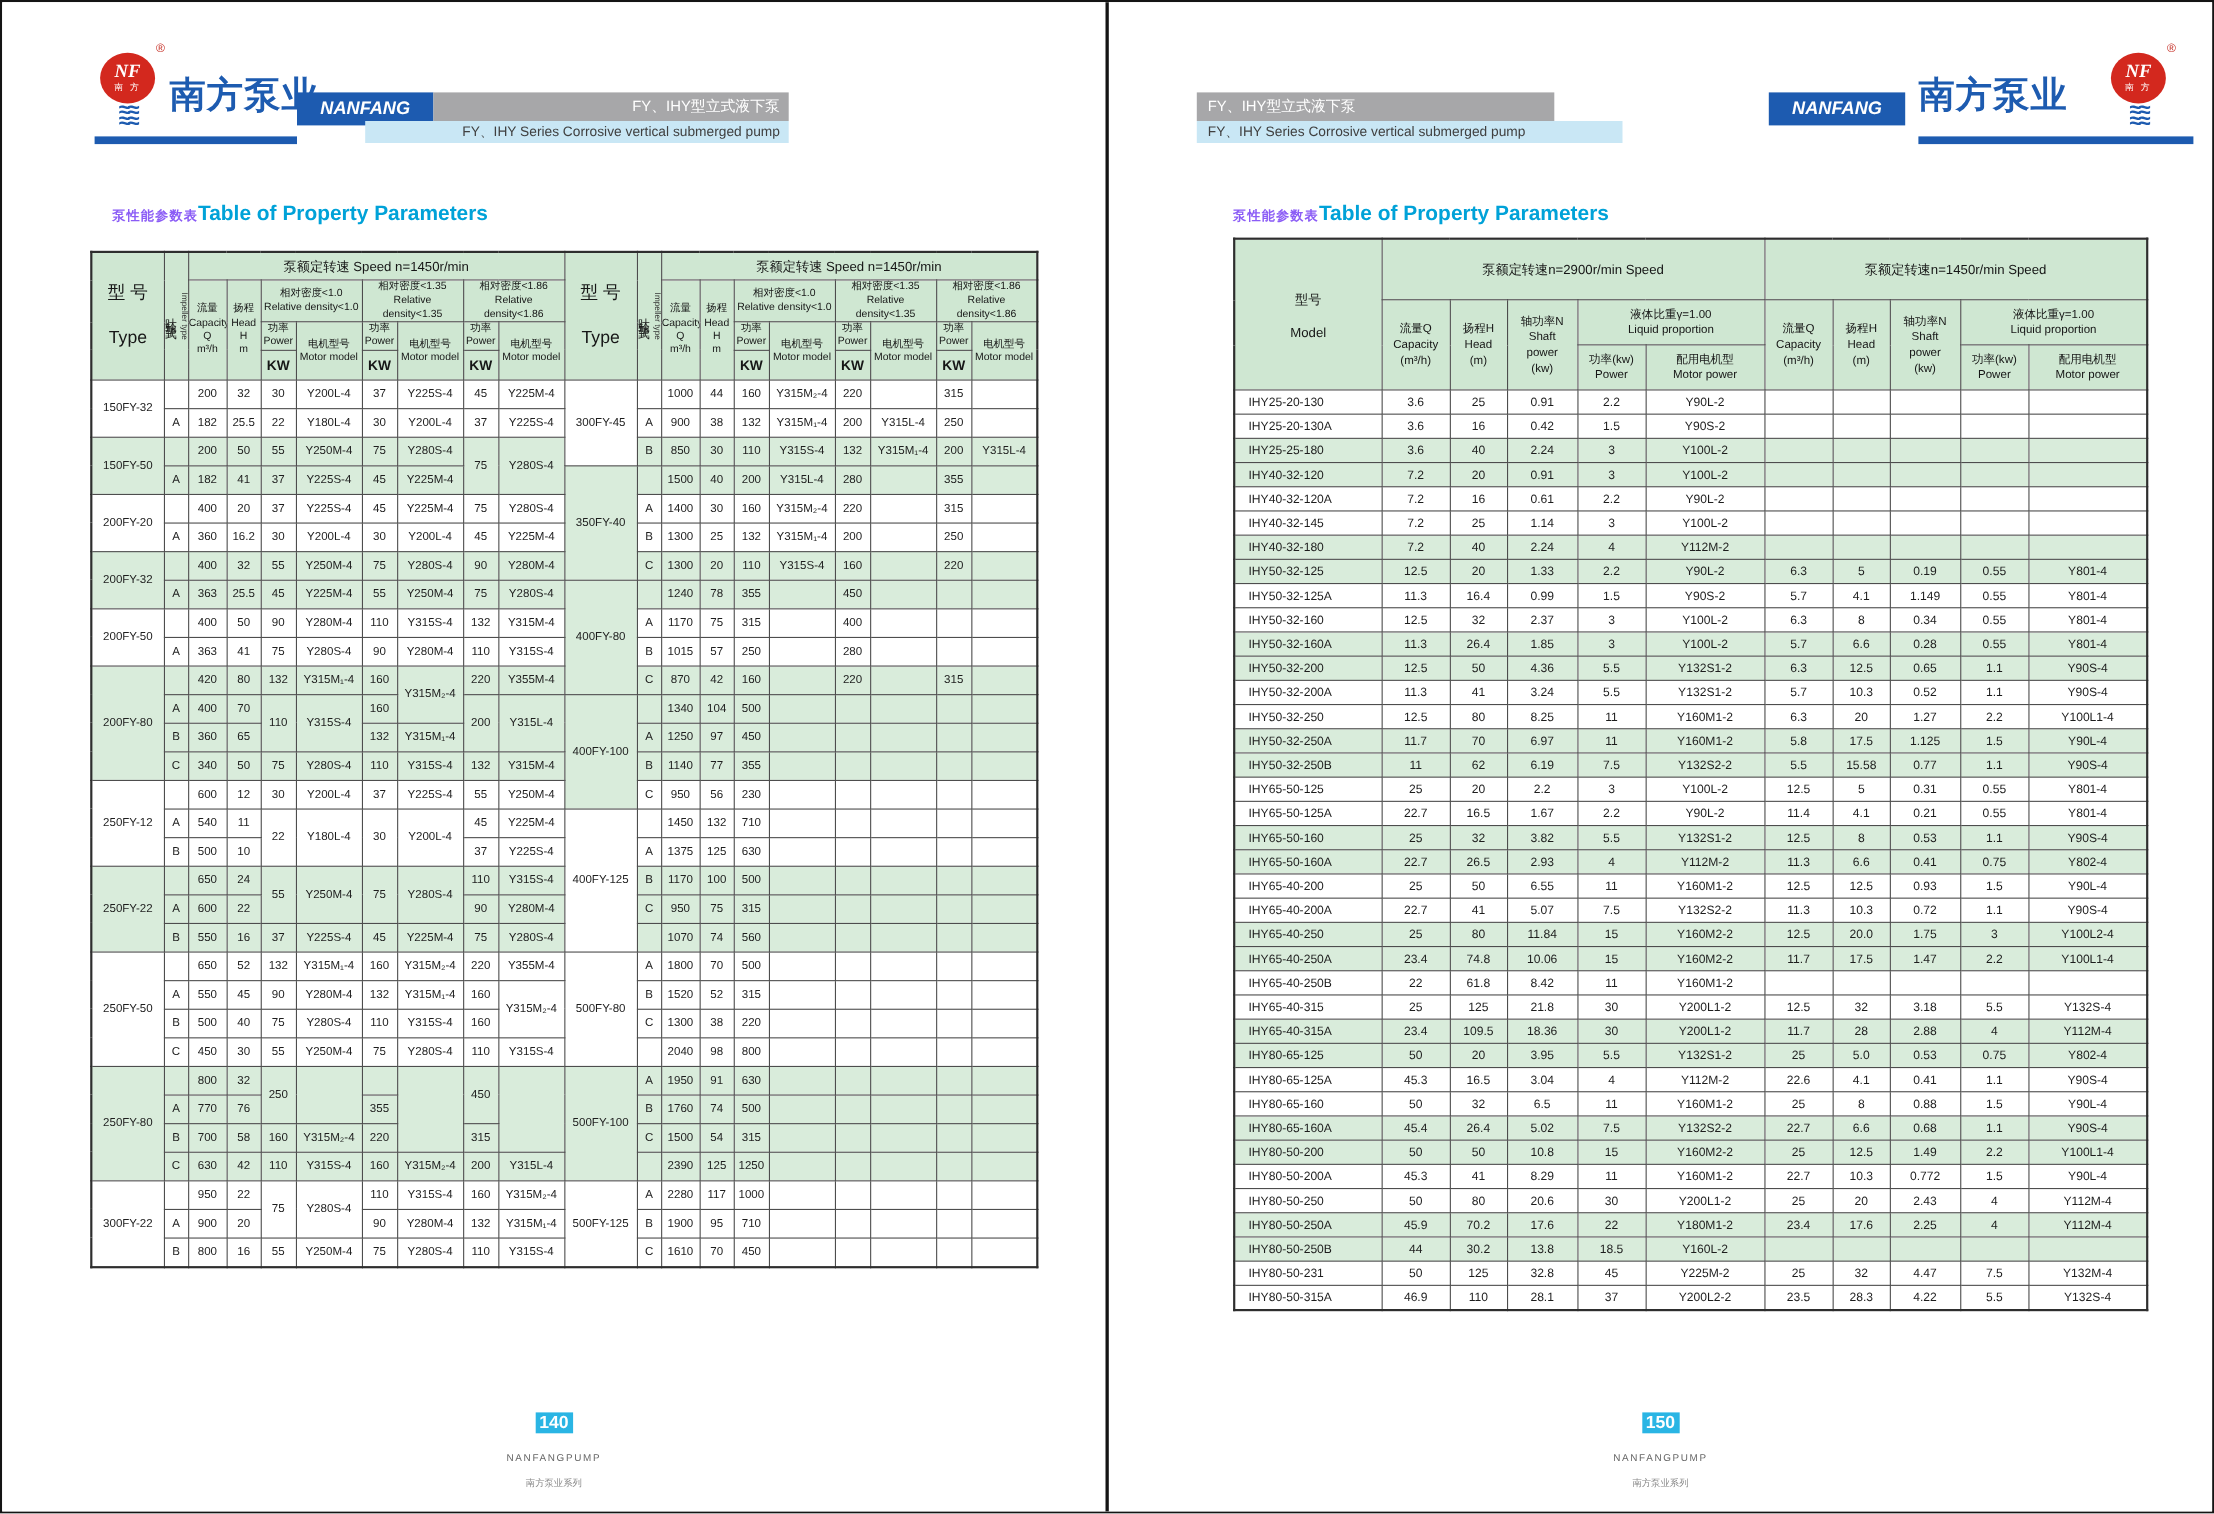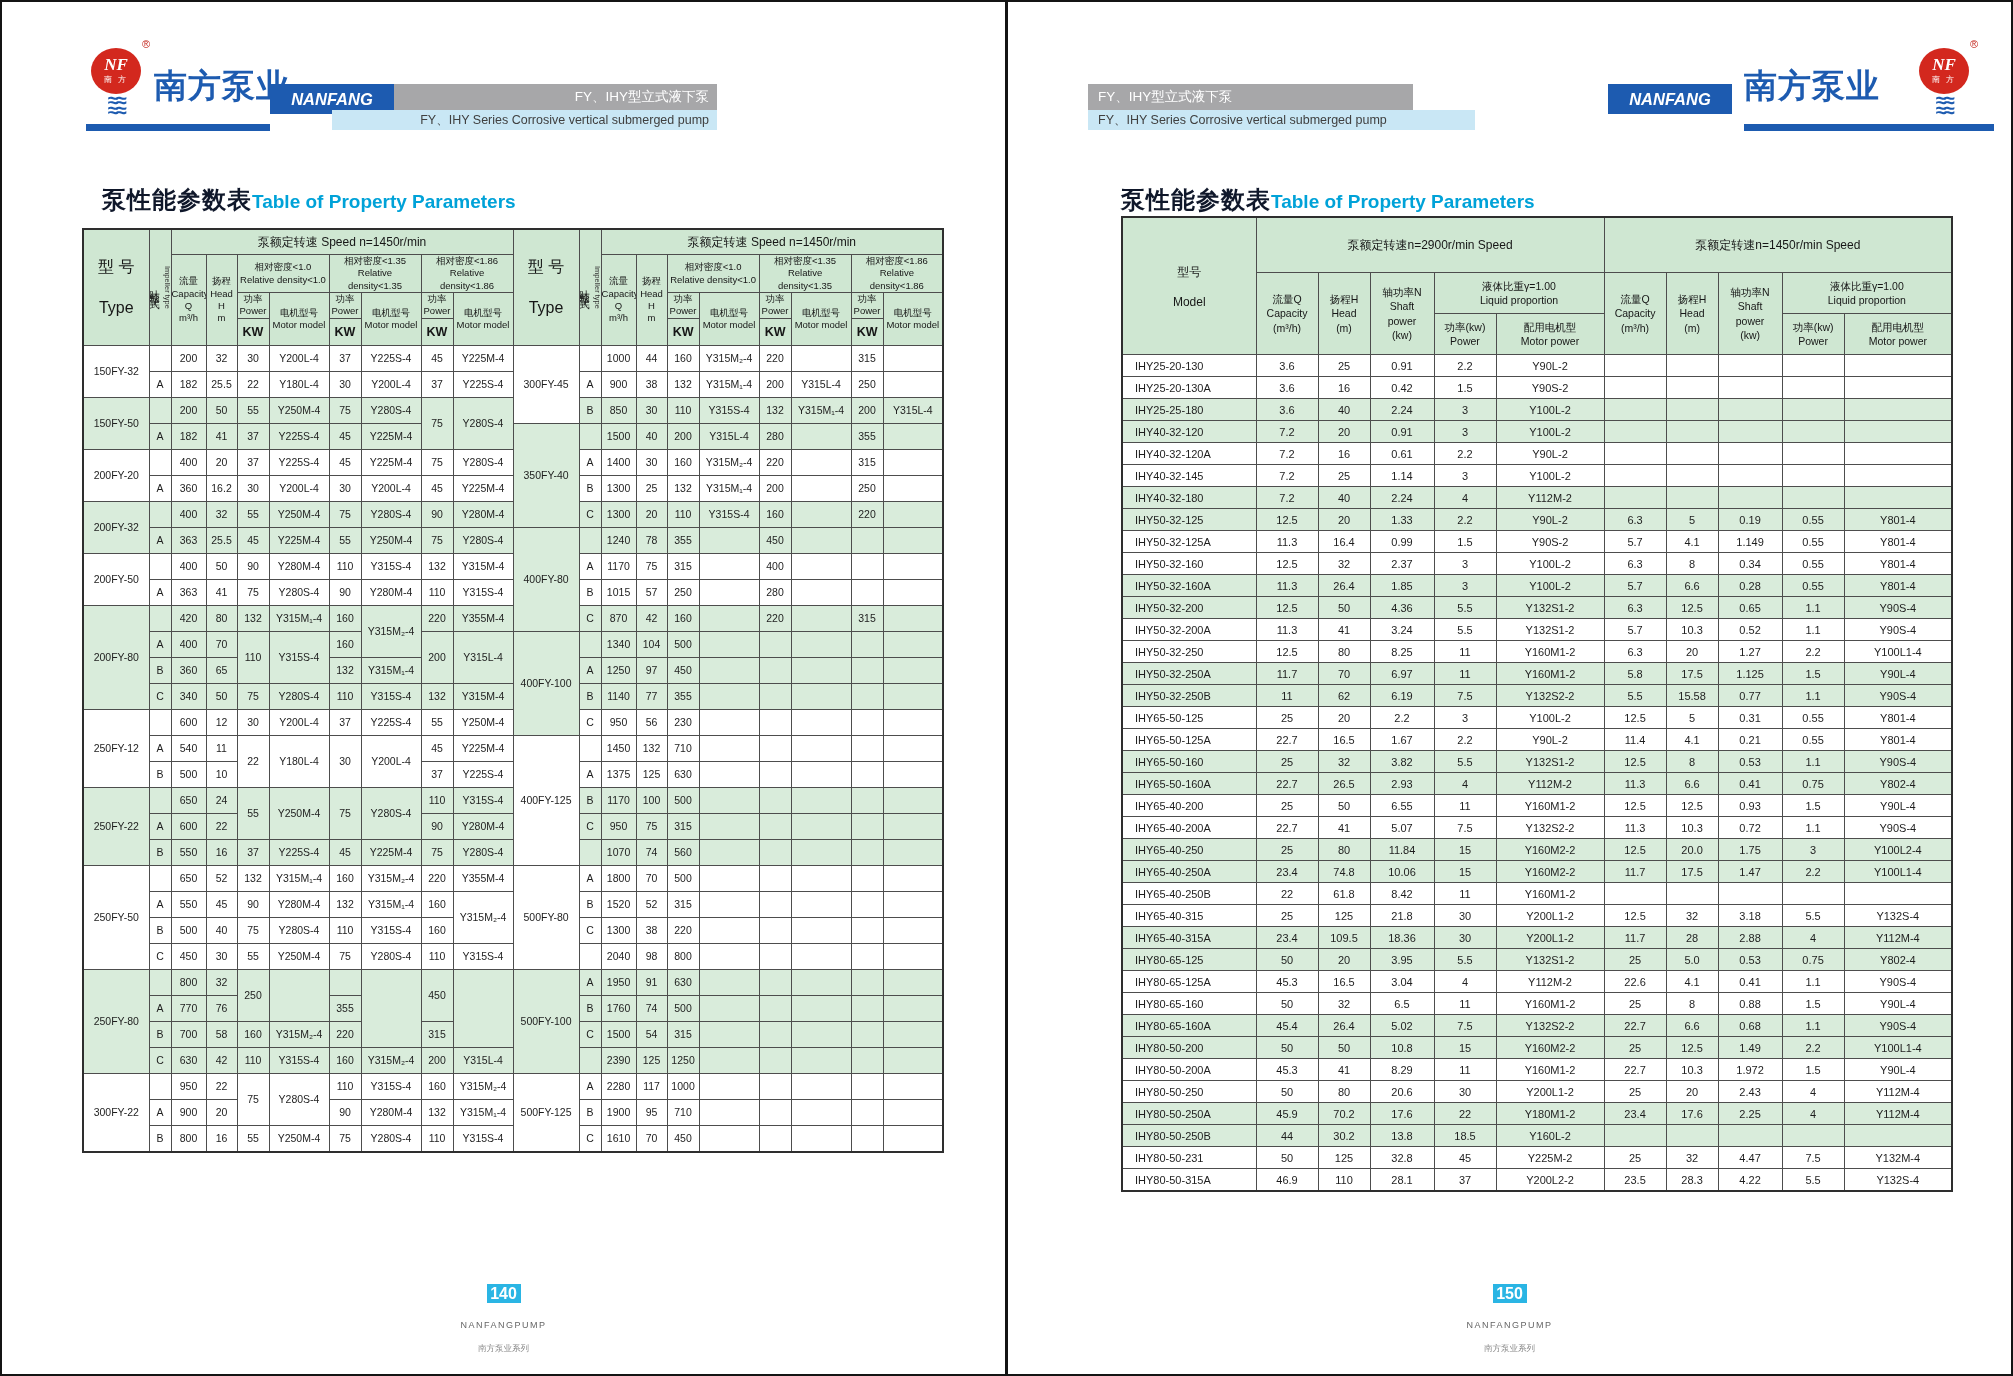--- a/index.html
+++ b/index.html
@@ -19,21 +19,21 @@
   .brand-zh{position:absolute;font-size:33px;font-weight:bold;color:#1d5bb0;letter-spacing:1px;white-space:nowrap;}
   .brand-underline{position:absolute;height:7px;background:#1d5bb0;}
   .pumps-box{position:absolute;width:124px;height:30px;background:#1d5bb0;color:#fff;font-weight:bold;font-size:16.5px;text-align:center;line-height:30px;letter-spacing:0px;font-style:italic;}
   .gray-bar{position:absolute;height:26px;background:#a7a7a9;color:#fff;font-size:13.5px;line-height:26px;white-space:nowrap;}
   .blue-strip{position:absolute;height:20px;background:#c9e7f5;color:#404040;font-size:12.5px;line-height:20px;white-space:nowrap;}
   .al-r{text-align:right;padding-right:8px;}
   .al-l{text-align:left;padding-left:10px;}
 
   
   .page-title{position:absolute;top:182px;white-space:nowrap;}
-  .page-title .zh{color:#0f172a;font-weight:bold;font-size:24px;letter-spacing:1px;}
+  .page-title .zh{color:#8b5cf6;font-weight:bold;font-size:12px;letter-spacing:1px;}
   .page-title .en{color:#00a2d8;font-weight:bold;font-size:19px;}
 
   
   table.ptable{border-collapse:collapse;table-layout:fixed;border:2px solid #2e2e2e;position:absolute;}
   .ptable th,.ptable td{border:1px solid #4d4d4d;text-align:center;vertical-align:middle;padding:0;overflow:hidden;}
   .ptable thead th{background:#cfe7d2;font-weight:normal;color:#161616;white-space:pre-line;}
   .ptable tbody td{background:#fff;color:#1d1d1d;}
   .ptable tbody tr.g td{background:#d9ecdb;}
 
   #fy-table{left:80px;top:226px;width:860px;}
@@ -1308,21 +1308,21 @@
           </tr>
           <tr>
             <td>IHY80-50-200A</td>
             <td>45.3</td>
             <td>41</td>
             <td>8.29</td>
             <td>11</td>
             <td>Y160M1-2</td>
             <td>22.7</td>
             <td>10.3</td>
-            <td>1.972</td>
+            <td>0.772</td>
             <td>1.5</td>
             <td>Y90L-4</td>
           </tr>
           <tr>
             <td>IHY80-50-250</td>
             <td>50</td>
             <td>80</td>
             <td>20.6</td>
             <td>30</td>
             <td>Y200L1-2</td>

